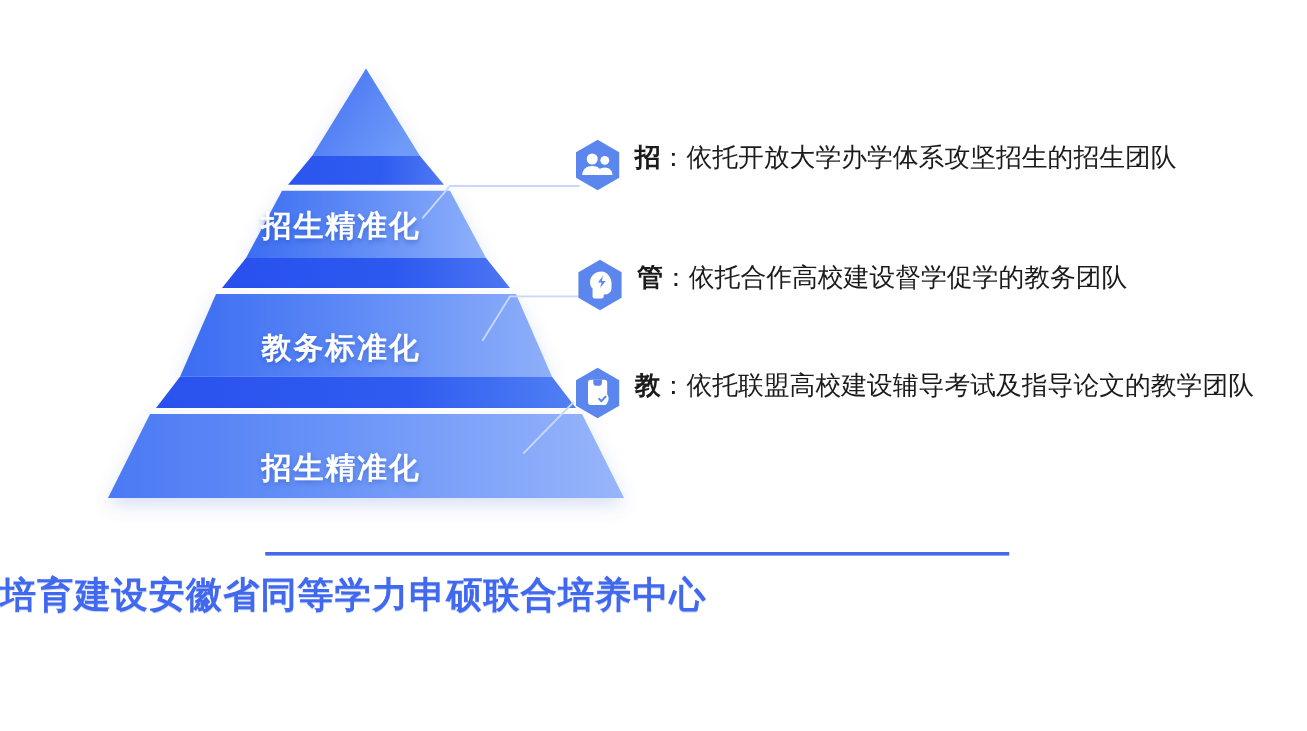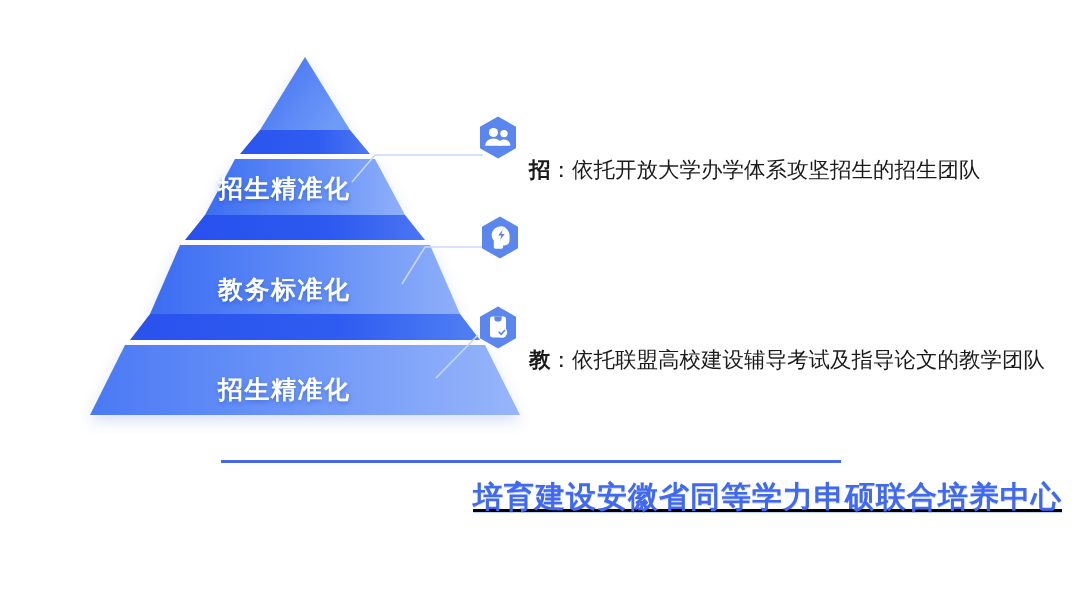--- a/index.html
+++ b/index.html
@@ -84,36 +84,34 @@
     flex: 0 0 40px;
     margin-top: 3px;
   }
   .hex svg { display: block; }
 
   .row-text {
     margin-left: 11px;
     font-size: 21.5px;
     line-height: 38px;
     color: #1b1b1b;
-    font-family: Liberation Mono, monospace;
+    font-family: Liberation Sans, sans-serif;
     max-width: 545px;
-    margin-top: 40px;
   }
   .row-text .lead {
     font-weight: bold;
   }
 
   
   .caption {
     position: absolute;
     left: 0;
     top: 460px;
     width: 1062px;
-    text-align: right;
-    text-decoration: underline;
+    text-align: left;
   }
   .caption-rule {
     width: 620px;
     height: 3px;
     background: #4569e8;
     margin: 0 auto 14px auto;
   }
   .caption-line {
     color: #4169f0;
     font-weight: bold;
@@ -216,20 +214,23 @@
     </div>
 
     <div class="row r2">
       <div class="hex">
         <svg width="40" height="45" viewBox="0 0 40 45">
           <polygon points="20,1.5 38,11.8 38,33.2 20,43.5 2,33.2 2,11.8" fill="#5b86ee"></polygon>
           <path d="M21.5 11.2c-5.6 0-9.8 3.9-9.8 9 0 2.4 0.9 4.1 2.1 5.3v6.6c0 0.9 0.7 1.6 1.6 1.6h6.1c0.9 0 1.6-0.7 1.6-1.6v-1.7h1.4c2.9 0 5.1-2.2 5.1-5.1v-4.6c0-5-4.3-9.5-8.1-9.5z" fill="#ffffff"></path>
           <path d="M22.6 14.8l-4.4 5.6h3.1l-1.2 4.6 4.6-5.9h-3.2z" fill="#5b86ee"></path>
         </svg>
       </div>
+      <div class="row-text">
+        <span class="lead">管</span><span>：</span><span>依托合作高校建设督学促学的教务团队</span>
+      </div>
     </div>
 
     <div class="row r3">
       <div class="hex">
         <svg width="40" height="45" viewBox="0 0 40 45">
           <polygon points="20,1.5 38,11.8 38,33.2 20,43.5 2,33.2 2,11.8" fill="#5b86ee"></polygon>
           <rect x="12" y="11.5" width="16" height="21" rx="2.4" fill="#ffffff"></rect>
           <path d="M16.4 11.5h7.2v2.6c0 1.3-1.1 2.4-2.4 2.4h-2.4c-1.3 0-2.4-1.1-2.4-2.4z" fill="#5b86ee"></path>
           <circle cx="23.8" cy="27.2" r="5.4" fill="#ffffff"></circle>
           <path d="M21.3 27.4l1.9 1.9 3.4-3.8" fill="none" stroke="#5b86ee" stroke-width="1.7" stroke-linecap="round" stroke-linejoin="round"></path>

